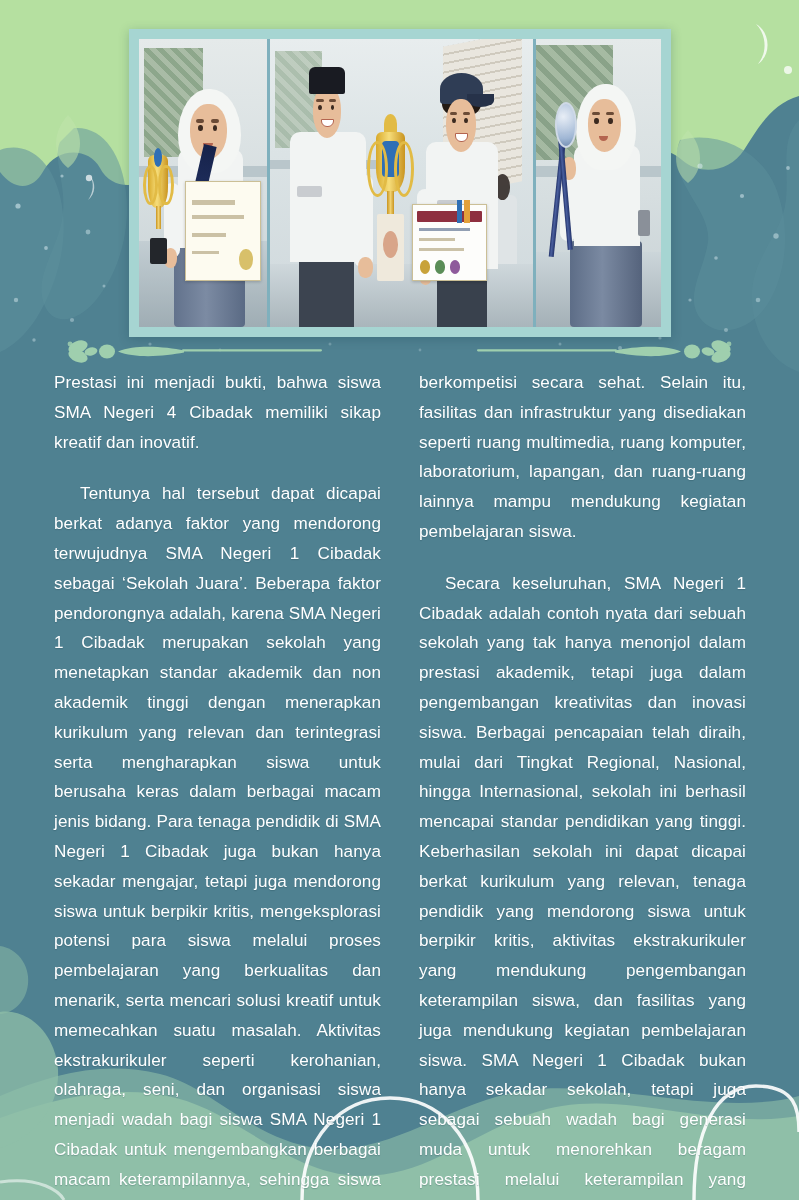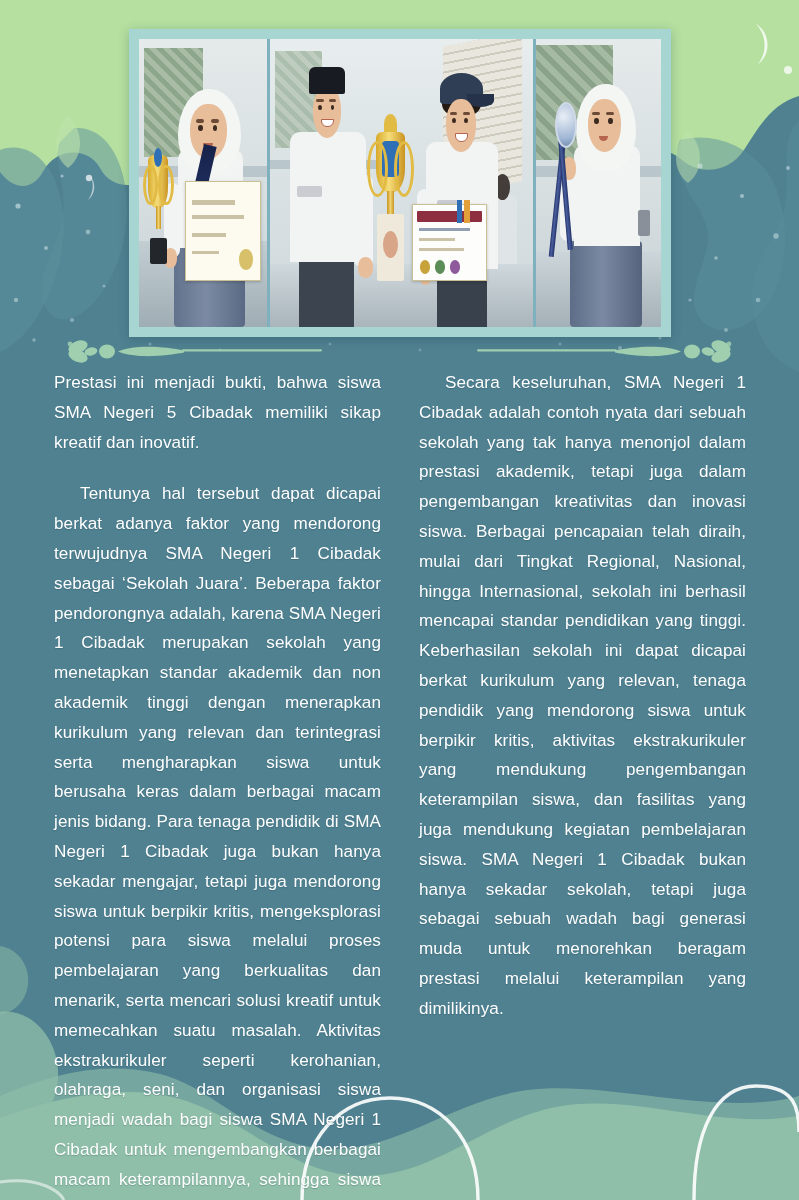--- a/index.html
+++ b/index.html
@@ -377,21 +377,22 @@
       <path d="M56,13.5 C74,6 104,9 122,12.4 L122,14.6 C104,18 74,21 56,13.5 Z"></path>
       <rect x="120" y="11.2" width="140" height="2.2" rx="1.1"></rect>
       <circle cx="8" cy="6" r="2.4" opacity=".85"></circle>
     </g>
   </svg>
 </div>
 
 <div class="columns">
 
   <div class="col">
-    <p class="body">Prestasi ini menjadi bukti, bahwa siswa SMA Negeri 5 Cibadak memiliki sikap kreatif dan inovatif.</p>
+    <p class="body">Prestasi ini menjadi bukti, bahwa siswa SMA Negeri 4 Cibadak memiliki sikap kreatif dan inovatif.</p>
     <p class="body indent">Tentunya hal tersebut dapat dicapai berkat adanya faktor yang mendorong terwujudnya SMA Negeri 1 Cibadak sebagai ‘Sekolah Juara’. Beberapa faktor pendorongnya adalah, karena SMA Negeri 1 Cibadak merupakan sekolah yang menetapkan standar akademik dan non akademik tinggi dengan menerapkan kurikulum yang relevan dan terintegrasi serta mengharapkan siswa untuk berusaha keras dalam berbagai macam jenis bidang. Para tenaga pendidik di SMA Negeri 1 Cibadak juga bukan hanya sekadar mengajar, tetapi juga mendorong siswa untuk berpikir kritis, mengeksplorasi potensi para siswa melalui proses pembelajaran yang berkualitas dan menarik, serta mencari solusi kreatif untuk memecahkan suatu masalah. Aktivitas ekstrakurikuler seperti kerohanian, olahraga, seni, dan organisasi siswa menjadi wadah bagi siswa SMA Negeri 1 Cibadak untuk mengembangkan berbagai macam keterampilannya, sehingga siswa memiliki motivasi atau dorongan untuk</p>
   </div>
 
   <div class="col">
+    <p class="body">berkompetisi secara sehat. Selain itu, fasilitas dan infrastruktur yang disediakan seperti ruang multimedia, ruang komputer, laboratorium, lapangan, dan ruang-ruang lainnya mampu mendukung kegiatan pembelajaran siswa.</p>
     <p class="body indent">Secara keseluruhan, SMA Negeri 1 Cibadak adalah contoh nyata dari sebuah sekolah yang tak hanya menonjol dalam prestasi akademik, tetapi juga dalam pengembangan kreativitas dan inovasi siswa. Berbagai pencapaian telah diraih, mulai dari Tingkat Regional, Nasional, hingga Internasional, sekolah ini berhasil mencapai standar pendidikan yang tinggi. Keberhasilan sekolah ini dapat dicapai berkat kurikulum yang relevan, tenaga pendidik yang mendorong siswa untuk berpikir kritis, aktivitas ekstrakurikuler yang mendukung pengembangan keterampilan siswa, dan fasilitas yang juga mendukung kegiatan pembelajaran siswa. SMA Negeri 1 Cibadak bukan hanya sekadar sekolah, tetapi juga sebagai sebuah wadah bagi generasi muda untuk menorehkan beragam prestasi melalui keterampilan yang dimilikinya.</p>
   </div>
 
 </div>
 
 </body></html>

